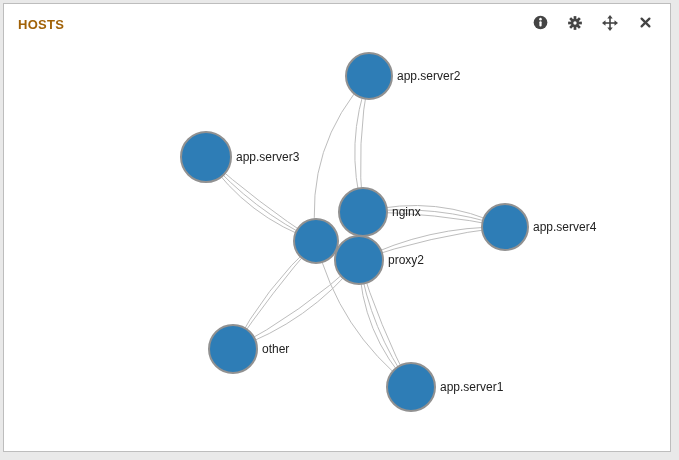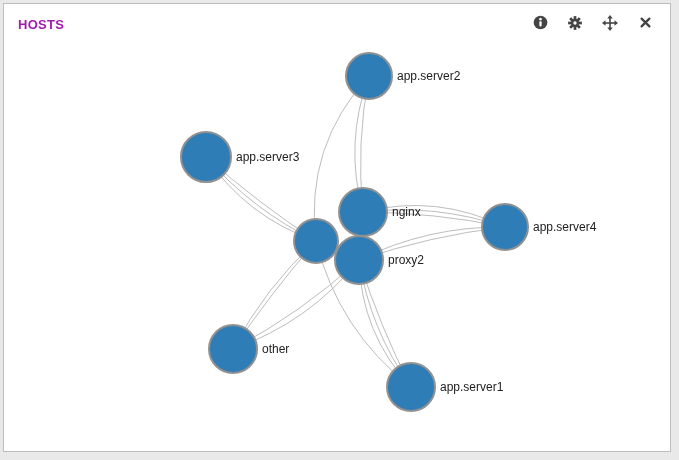--- a/index.html
+++ b/index.html
@@ -23,21 +23,21 @@
     align-items: center;
     padding: 0 16px 0 14px;
     background: #ffffff;
     z-index: 2;
   }
   .panel-title {
     flex: 1;
     font-size: 13px;
     font-weight: bold;
     letter-spacing: 0.3px;
-    color: #a21caf;
+    color: #a16207;
   }
   .panel-actions {
     display: flex;
     align-items: center;
     gap: 17px;
   }
   .icon-btn {
     display: inline-flex;
     align-items: center;
     justify-content: center;

